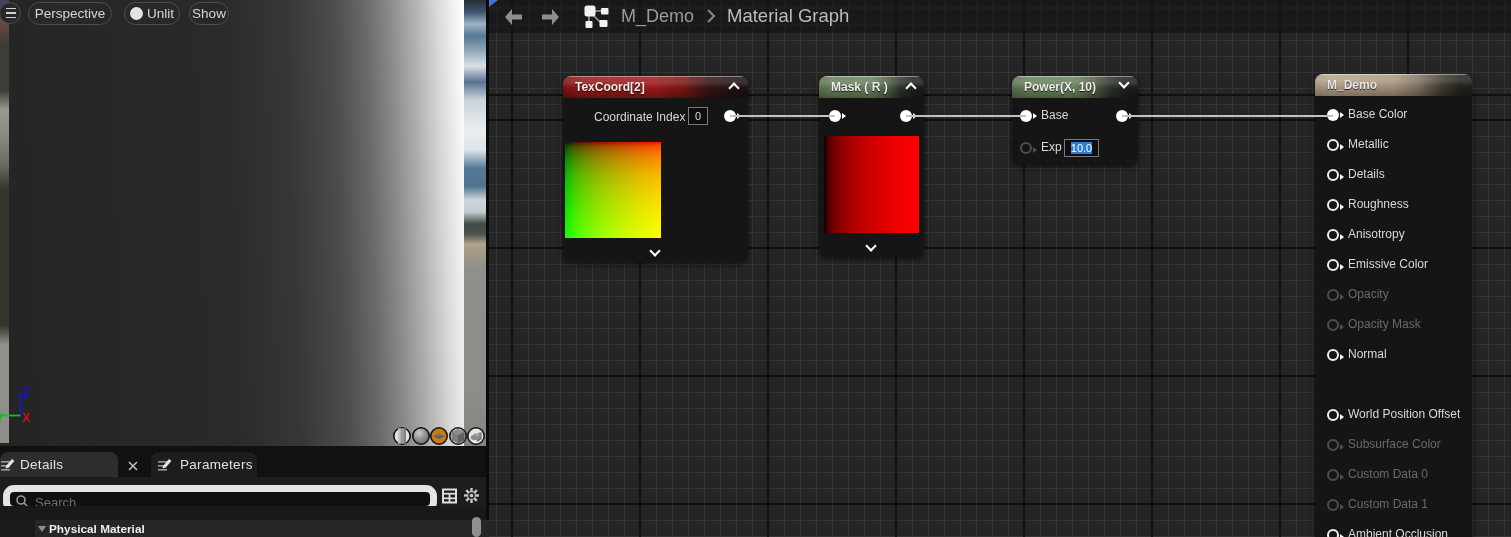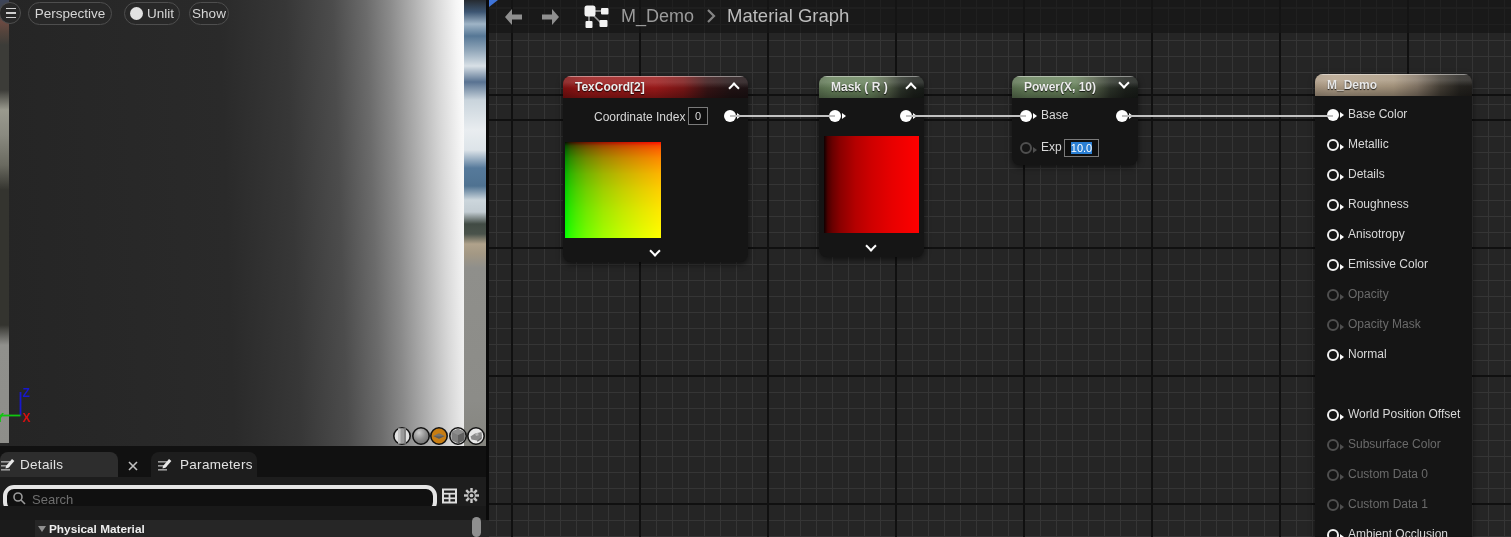--- a/index.html
+++ b/index.html
@@ -36,21 +36,21 @@
 .meshsvg { position:absolute; top:427px; }
 
 
 #details { position:absolute; left:0; top:446px; width:486px; height:91px; background:#1b1b1b; }
 #tabbar { position:absolute; left:0; top:0; width:486px; height:31px; background:#111111; }
 #tab-details { position:absolute; left:0; top:6px; width:118px; height:25px; background:#2d2d2d; border-radius:8px 8px 0 0; }
 #tab-params  { position:absolute; left:151px; top:6px; width:106px; height:25px; background:#1d1d1d; border-radius:8px 8px 0 0; }
 .tabtxt { position:absolute; top:5px; font-size:13.5px; letter-spacing:0.3px; color:#e2e2e2; }
 #searchrow { position:absolute; left:0; top:31px; width:486px; height:29px; background:#1d1d1d; }
 #searchbox { position:absolute; left:3px; top:8px; width:434px; height:28px; background:#101010;
-  border:4px solid #e5e5e5; border-radius:11px; }
+  border:7px solid #e5e5e5; border-radius:11px; }
 #searchbox .ph { position:absolute; left:25px; top:3px; font-size:13px; color:#6e6e6e; }
 #sectrow { position:absolute; left:12px; top:74px; width:505px; height:17px; background:#262626;margin-left:23px; }
 #sectrow .t { position:absolute; left:14px; top:2px; font-size:11.8px; font-weight:bold; color:#ededed; }
 #sectrow .tri { position:absolute; left:3px; top:6px; width:0; height:0;
   border-left:4px solid transparent; border-right:4px solid transparent; border-top:6px solid #909090; }
 #dgap { position:absolute; left:0; top:60px; width:486px; height:14px; background:#191919; }
 #scrollthumb { position:absolute; left:472px; top:71px; width:9px; height:20px; background:#8f8f8f; border-radius:4.5px; }
 
 
 #graph { position:absolute; left:489px; top:0; width:1022px; height:537px; background-color:#252525;

